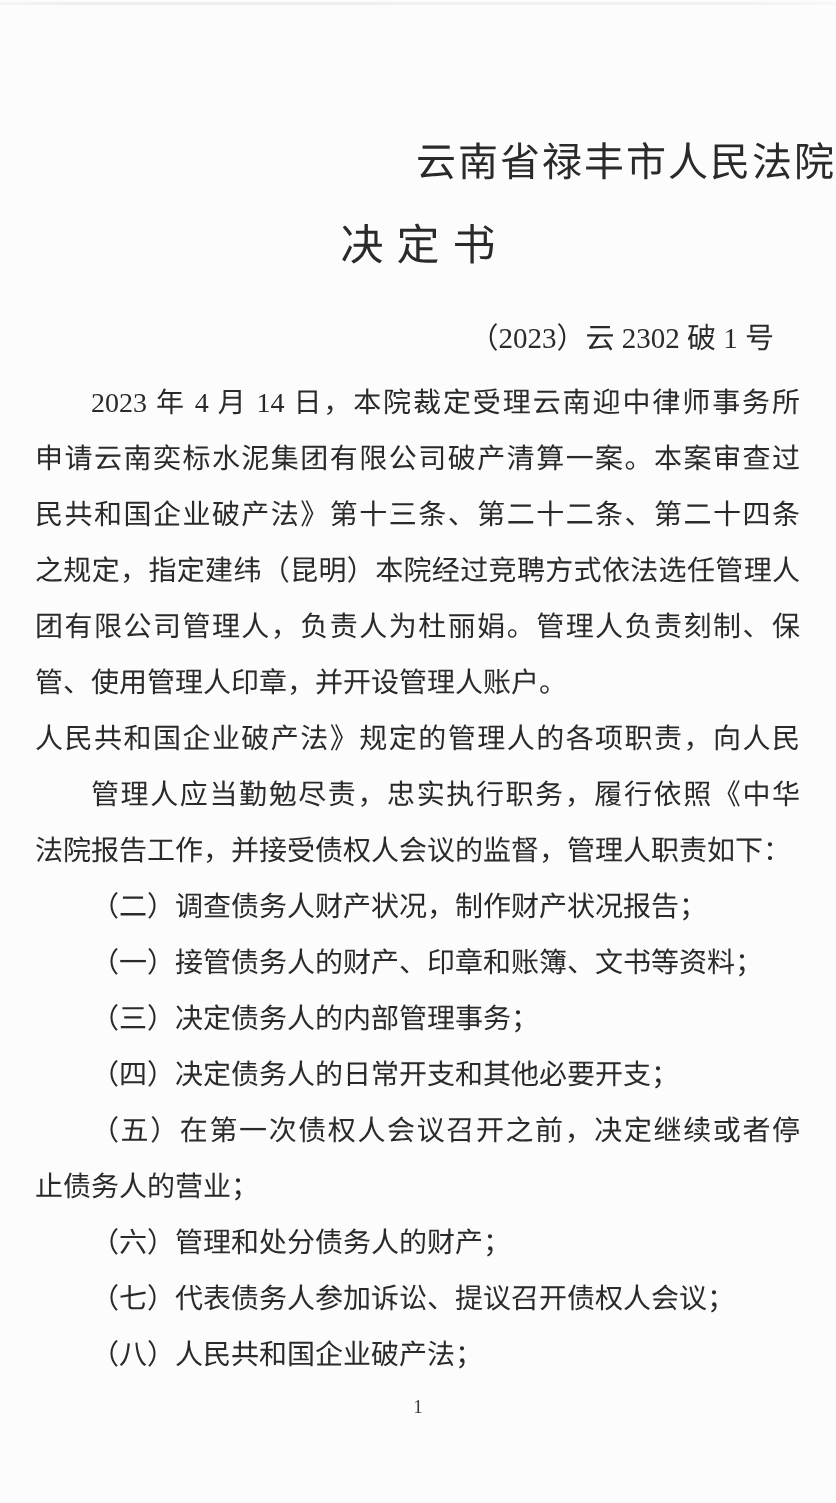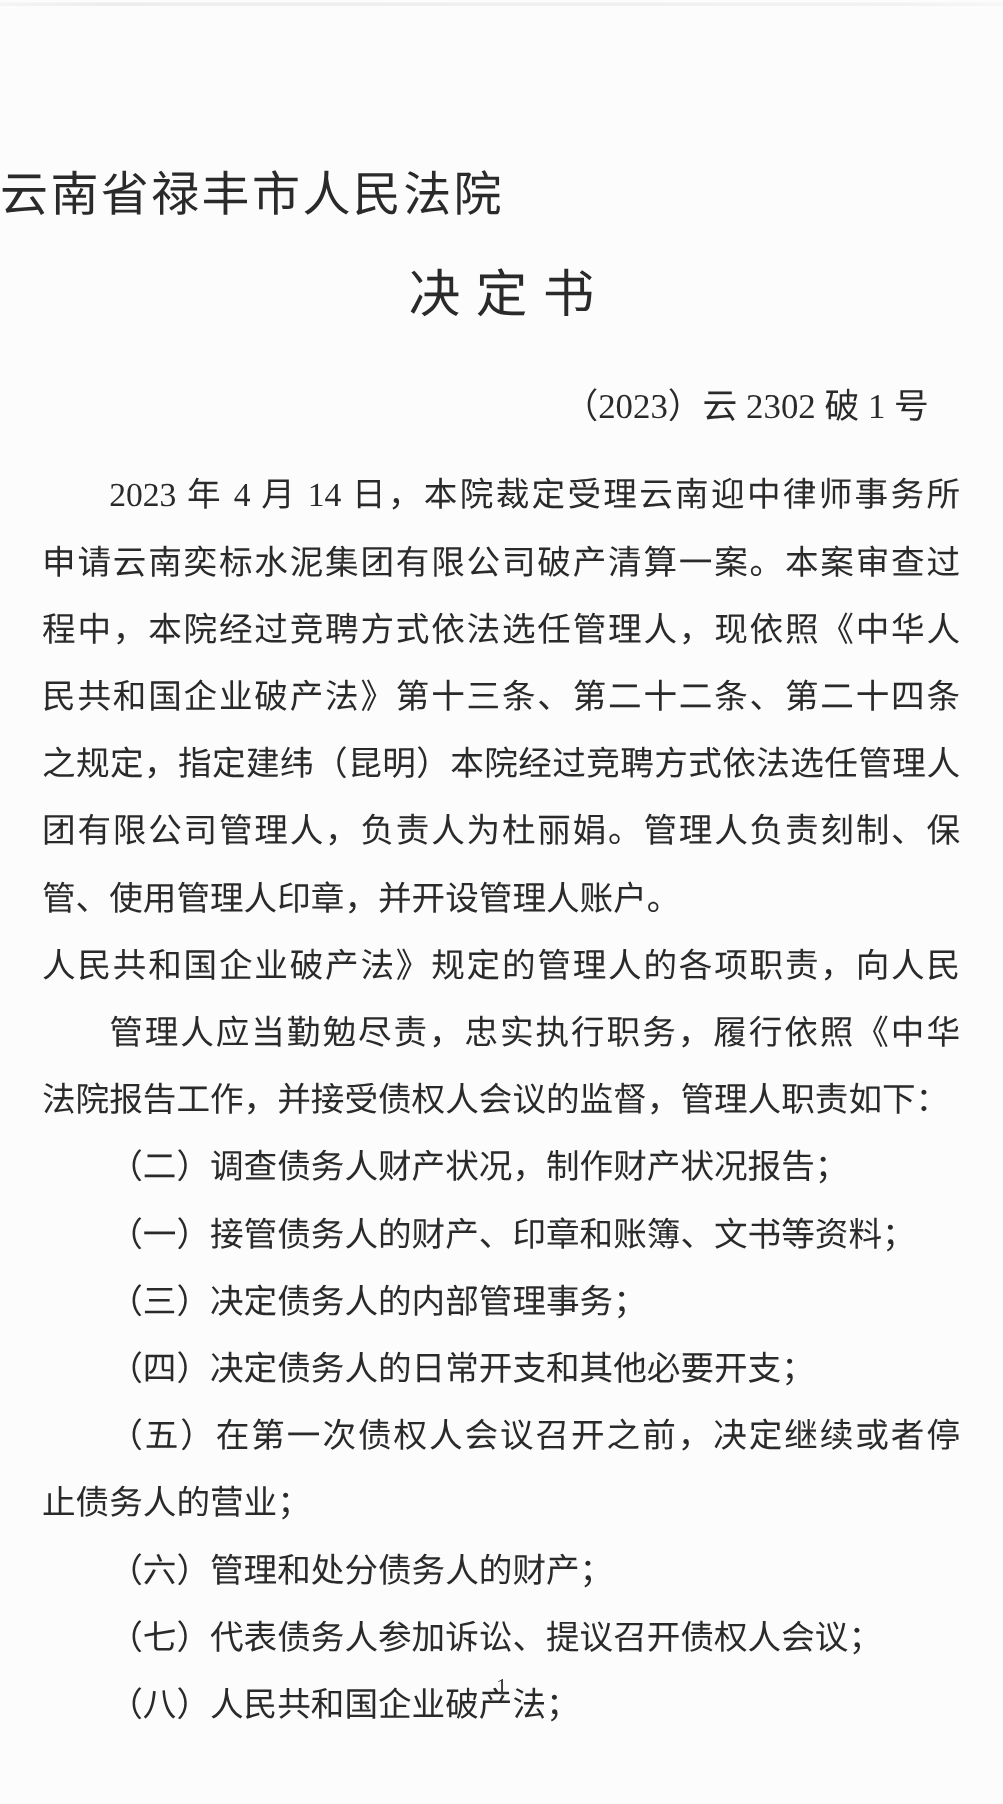--- a/index.html
+++ b/index.html
@@ -25,21 +25,21 @@
     width: 100%;
     height: 3px;
     background: linear-gradient(to right, #f5f5f5, #ededed 10%, #f2f2f2 90%, #f7f7f7);
   }
   .court-name {
     position: absolute;
     top: 130px;
     left: 0;
     width: 100%;
     margin: 0;
-    text-align: left;
+    text-align: right;
     font-size: 40px;
     font-weight: 500;
     letter-spacing: 2px;
   }
   .doc-type {
     position: absolute;
     top: 210px;
     left: 0;
     width: 100%;
     margin: 0;
@@ -55,21 +55,21 @@
     top: 314px;
     left: 0;
     width: 100%;
     box-sizing: border-box;
     padding-right: 62px;
     text-align: right;
     font-size: 29px;
   }
   .doc-body {
     position: absolute;
-    top: 386px;
+    top: 375px;
     left: 35px;
     width: 765px;
   }
   .line {
     font-size: 28px;
     line-height: 56px;
     white-space: nowrap;
     text-align: justify;
     text-justify: inter-ideograph;
   }
@@ -100,21 +100,20 @@
 
   <h1 class="court-name">云南省禄丰市人民法院</h1>
 
   <h2 class="doc-type">决定书</h2>
 
   <div class="case-number">（2023）云 2302 破 1 号</div>
 
   <div class="doc-body" id="doc-body">
       <div class="line indent fill">2023 年 4 月 14 日，本院裁定受理云南迎中律师事务所</div>
       <div class="line fill">申请云南奕标水泥集团有限公司破产清算一案。本案审查过</div>
-      <div class="line fill">程中，本院经过竞聘方式依法选任管理人，现依照《中华人</div>
       <div class="line fill">民共和国企业破产法》第十三条、第二十二条、第二十四条</div>
       <div class="line fill">之规定，指定建纬（昆明）本院经过竞聘方式依法选任管理人</div>
       <div class="line fill">团有限公司管理人，负责人为杜丽娟。管理人负责刻制、保</div>
       <div class="line">管、使用管理人印章，并开设管理人账户。</div>
       <div class="line fill">人民共和国企业破产法》规定的管理人的各项职责，向人民</div>
       <div class="line indent fill">管理人应当勤勉尽责，忠实执行职务，履行依照《中华</div>
       <div class="line">法院报告工作，并接受债权人会议的监督，管理人职责如下：</div>
       <div class="line indent">（二）调查债务人财产状况，制作财产状况报告；</div>
       <div class="line indent">（一）接管债务人的财产、印章和账簿、文书等资料；</div>
       <div class="line indent">（三）决定债务人的内部管理事务；</div>

